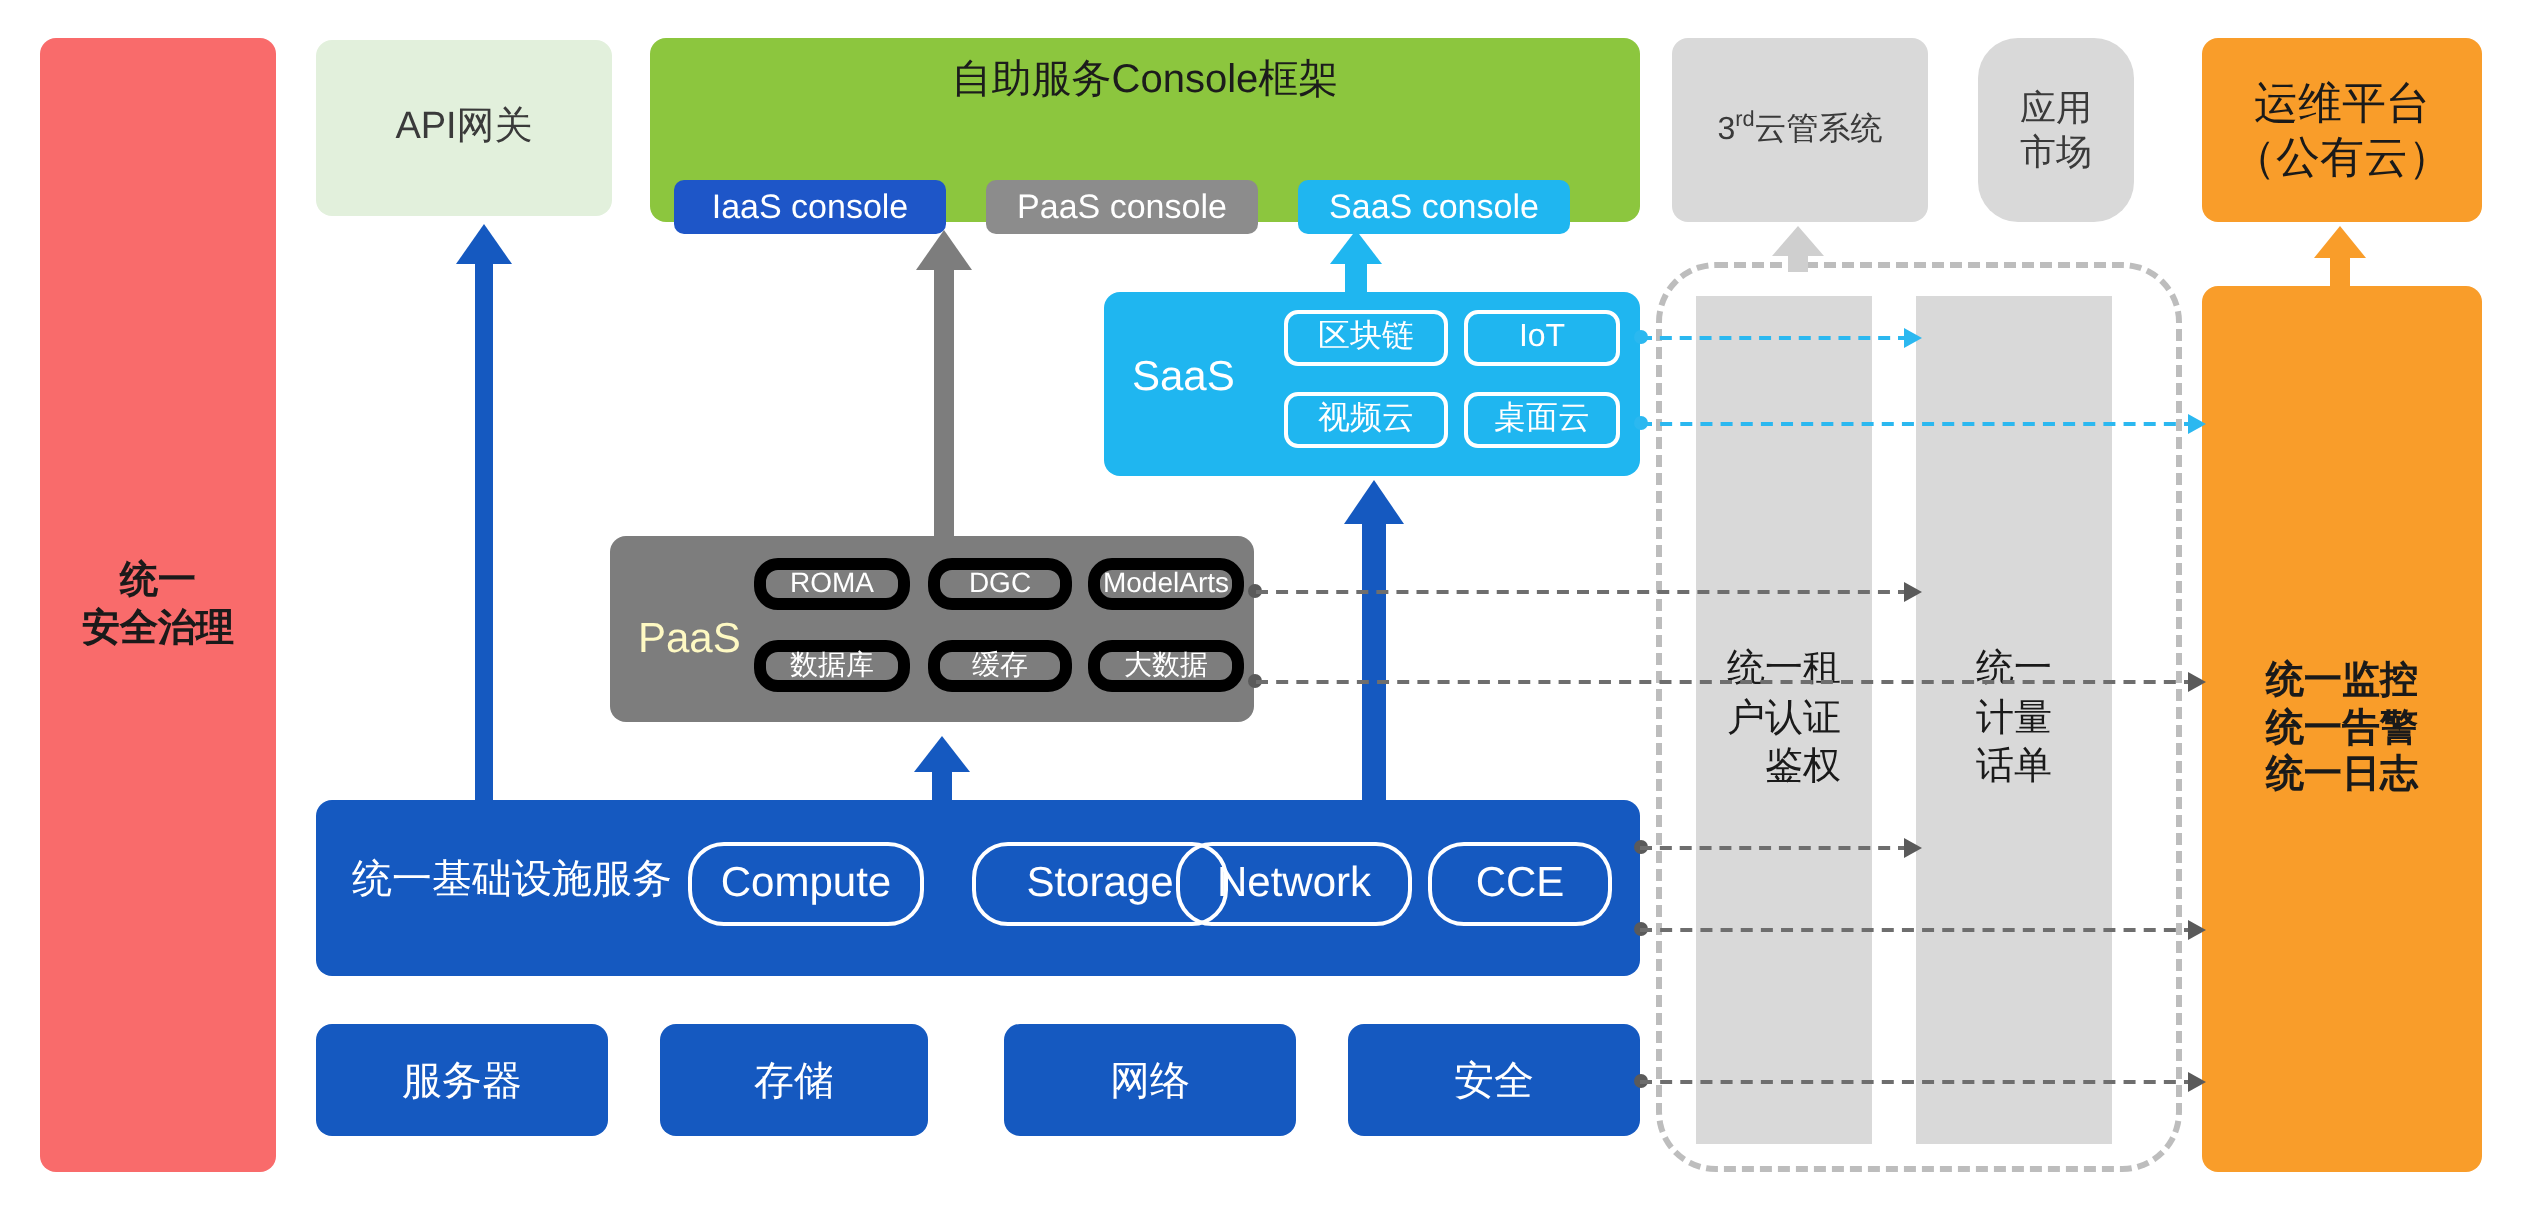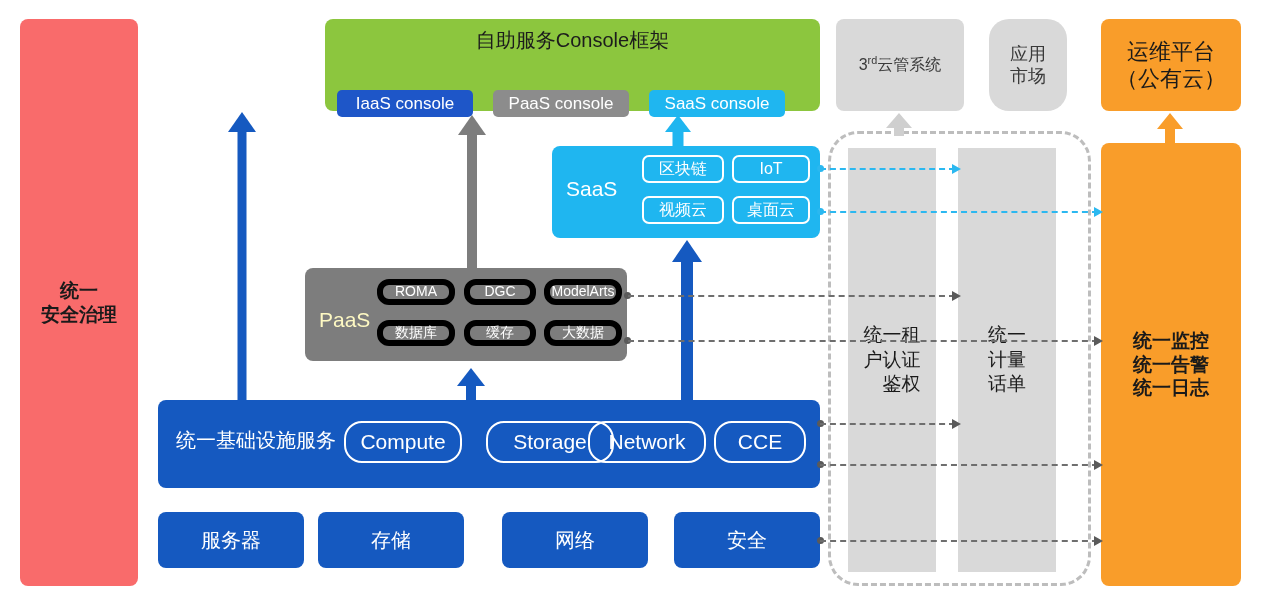--- a/index.html
+++ b/index.html
@@ -223,21 +223,21 @@
     height: 56px;
     background: #1559C0;
     border-radius: 8px;
     display: flex;
     align-items: center;
     justify-content: center;
     color: #ffffff;
     font-size: 20px;
   }
   #res-server  { left: 158px; width: 146px; }
-  #res-storage { left: 318px; width: 146px; }
+  #res-storage { left: 330px; width: 134px; }
   #res-network { left: 502px; width: 146px; }
   #res-security{ left: 674px; width: 146px; }
 
   
   #shared-services-container {
     position: absolute;
     left: 828px; top: 131px;
     width: 263px; height: 455px;
     border: 3px dashed #BDBDBD;
     border-radius: 30px;
@@ -300,20 +300,23 @@
 </style>
 </head>
 <body>
 
 <div id="canvas">
 
   <div class="box" id="security-column">
     <span>统一<br>安全治理</span>
   </div>
 
+  <div class="box" id="api-gateway">
+    <span>API网关</span>
+  </div>
 
   <div class="box" id="console-frame">
     <div id="console-title">自助服务Console框架</div>
     <div class="console-chip" id="chip-paas">PaaS console</div>
     <div class="console-chip" id="chip-iaas">IaaS console</div>
     <div class="console-chip" id="chip-saas">SaaS console</div>
   </div>
 
   <div class="box" id="third-party">
     <span><span>3</span><sup>rd</sup><span>云管系统</span></span>

